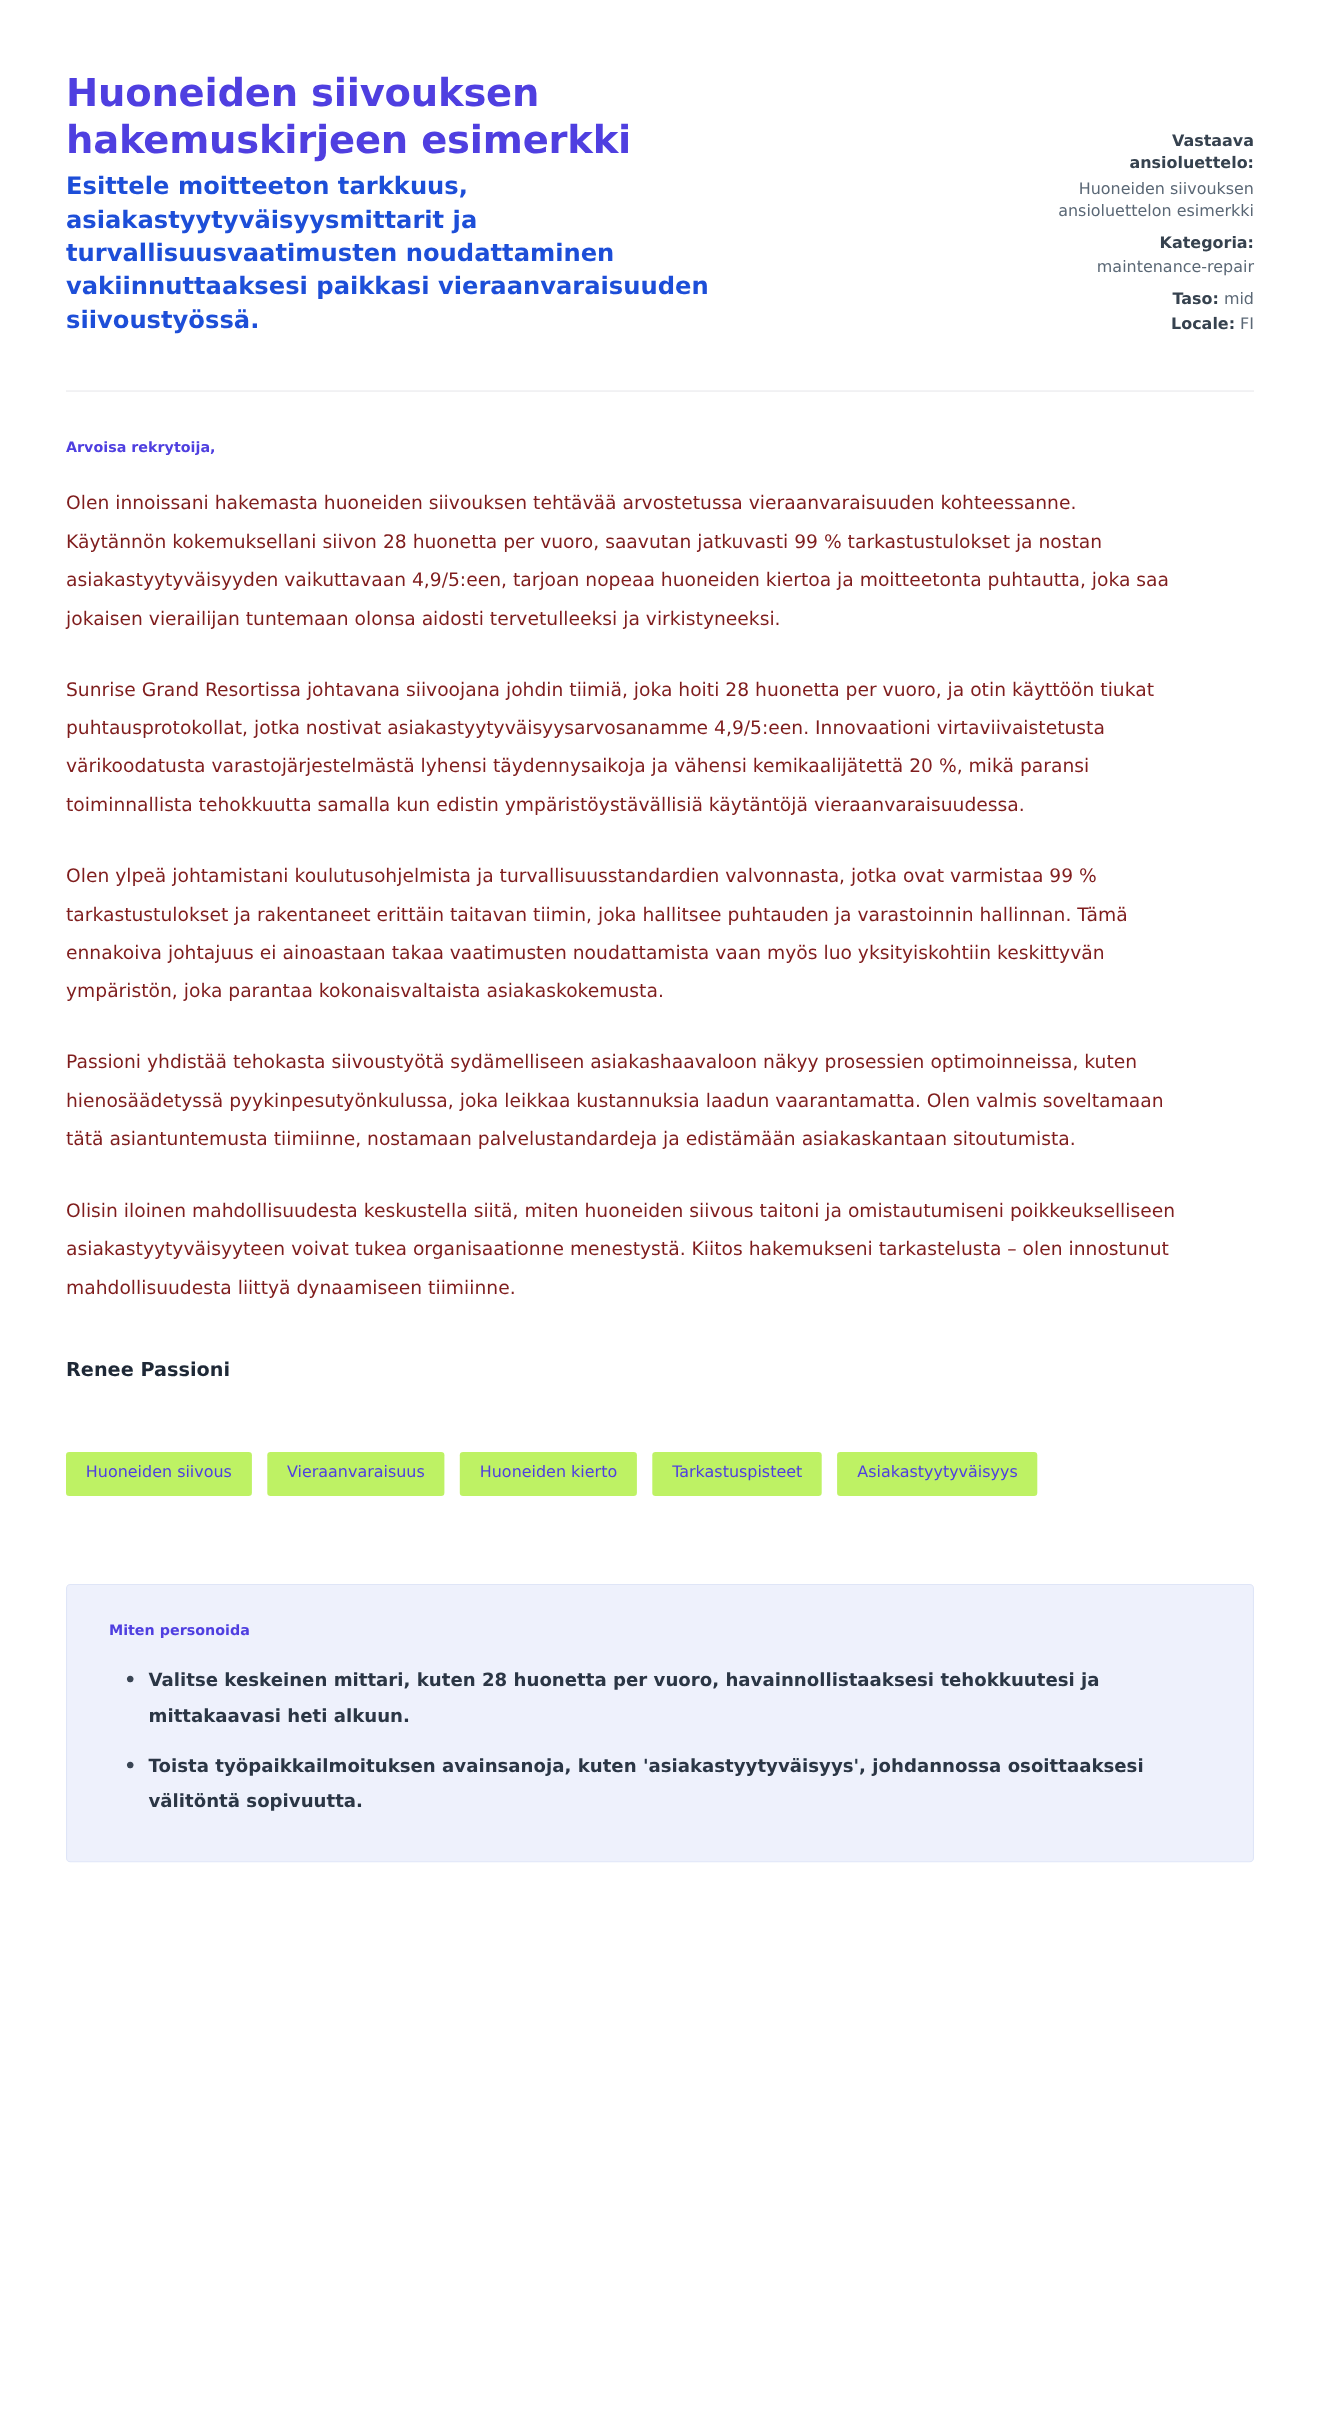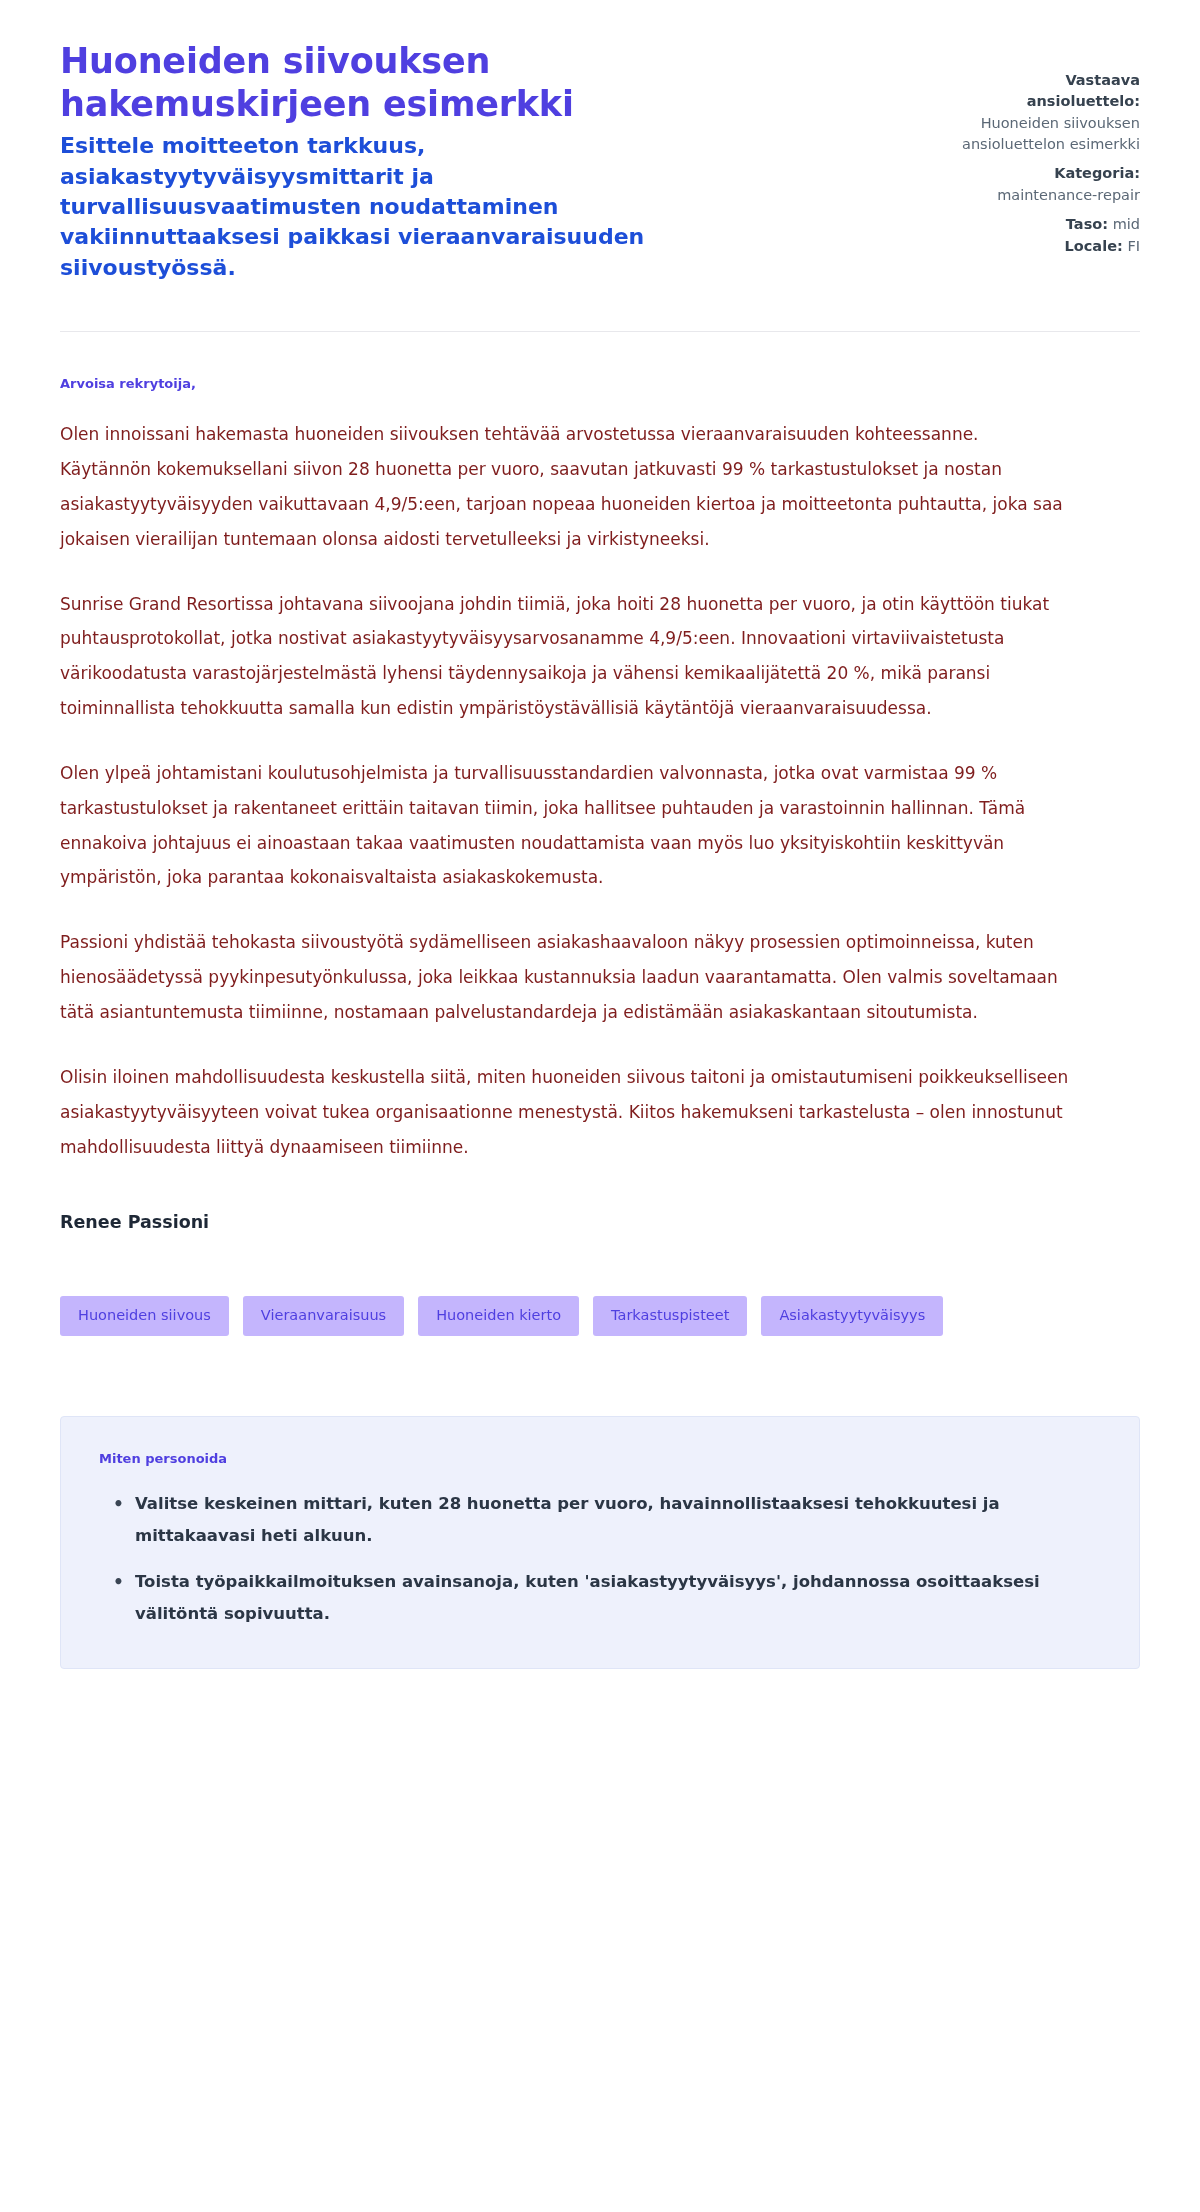--- a/index.html
+++ b/index.html
@@ -18,23 +18,23 @@
   }
 
   .page {
     width: 1200px;
     padding: 0 60px;
   }
 
   
   .header {
     display: flex;
-    align-items: center;
+    align-items: flex-end;
     justify-content: space-between;
-    padding-top: 40px;
+    padding-top: 64px;
     gap: 40px;
   }
   .header-left {
     flex: 0 1 640px;
     max-width: 640px;
   }
   .doc-title {
     font-size: 35px;
     line-height: 1.22;
     font-weight: 700;
@@ -109,21 +109,21 @@
   }
 
   
   .tags {
     display: flex;
     flex-wrap: wrap;
     gap: 14px;
     margin-top: 64px;
   }
   .tag {
-    background: #c4b5fd;
+    background: #bef264;
     color: #4f3fe0;
     font-size: 14.5px;
     padding: 11px 18px;
     border-radius: 3px;
     white-space: nowrap;
     line-height: 1.2;
   }
 
   
   .callout {

